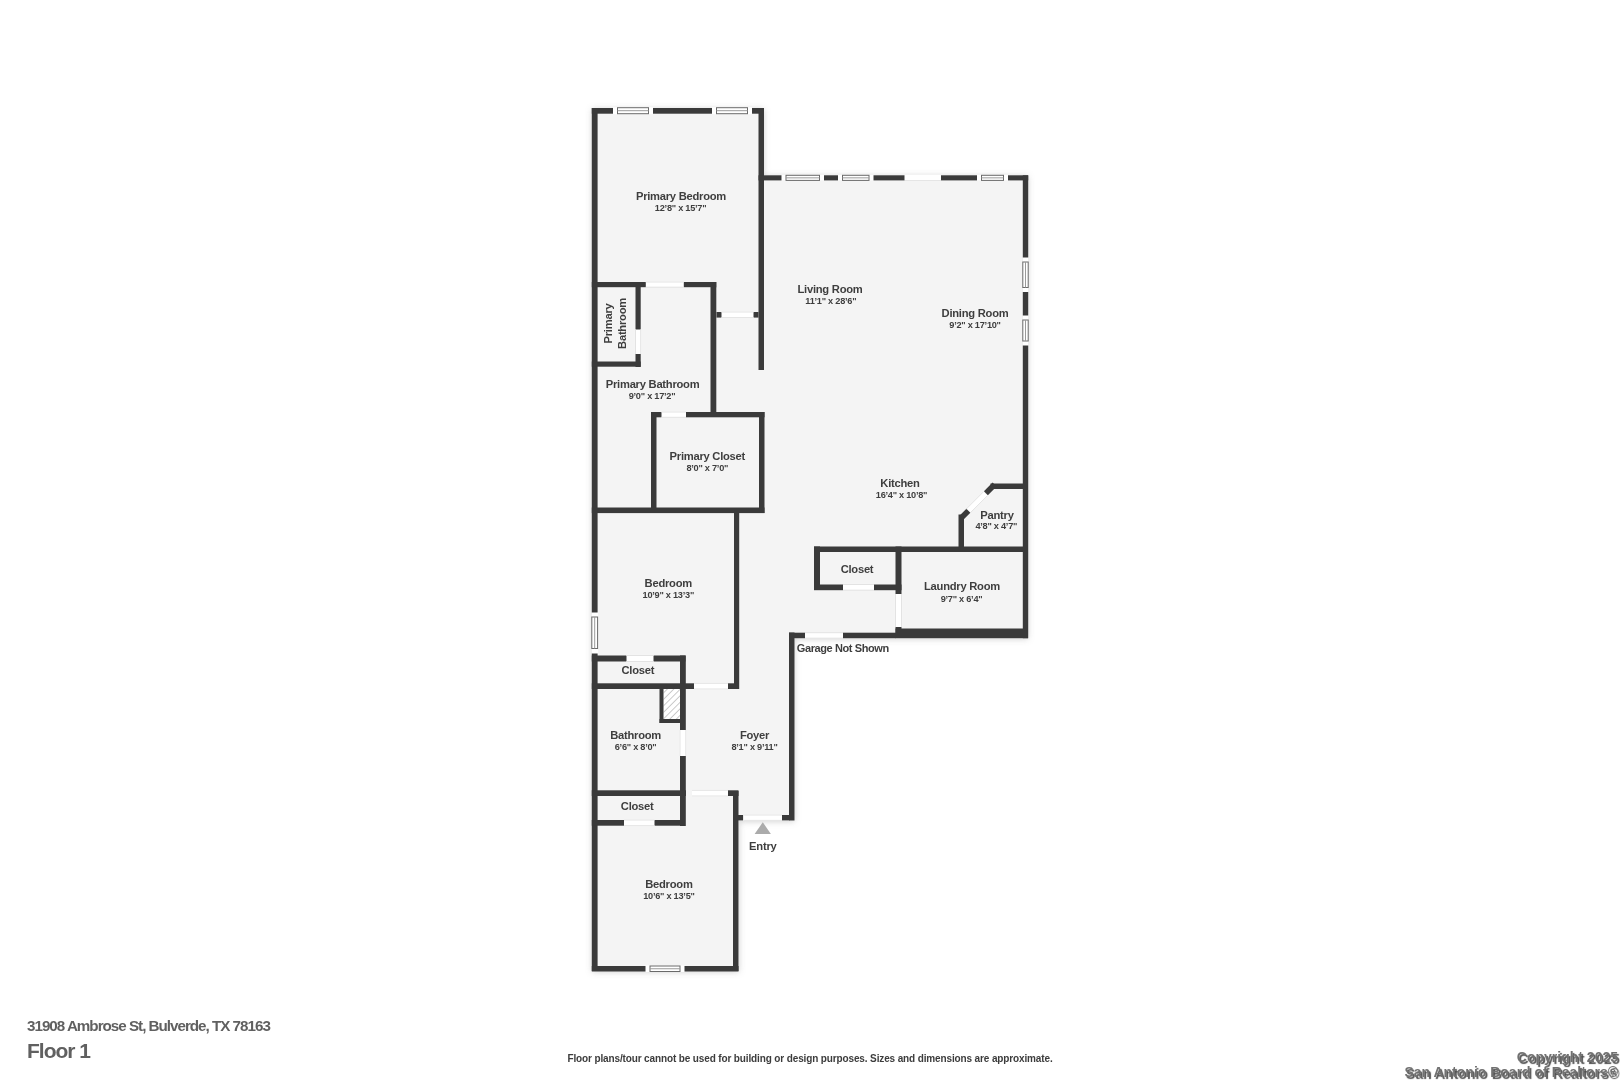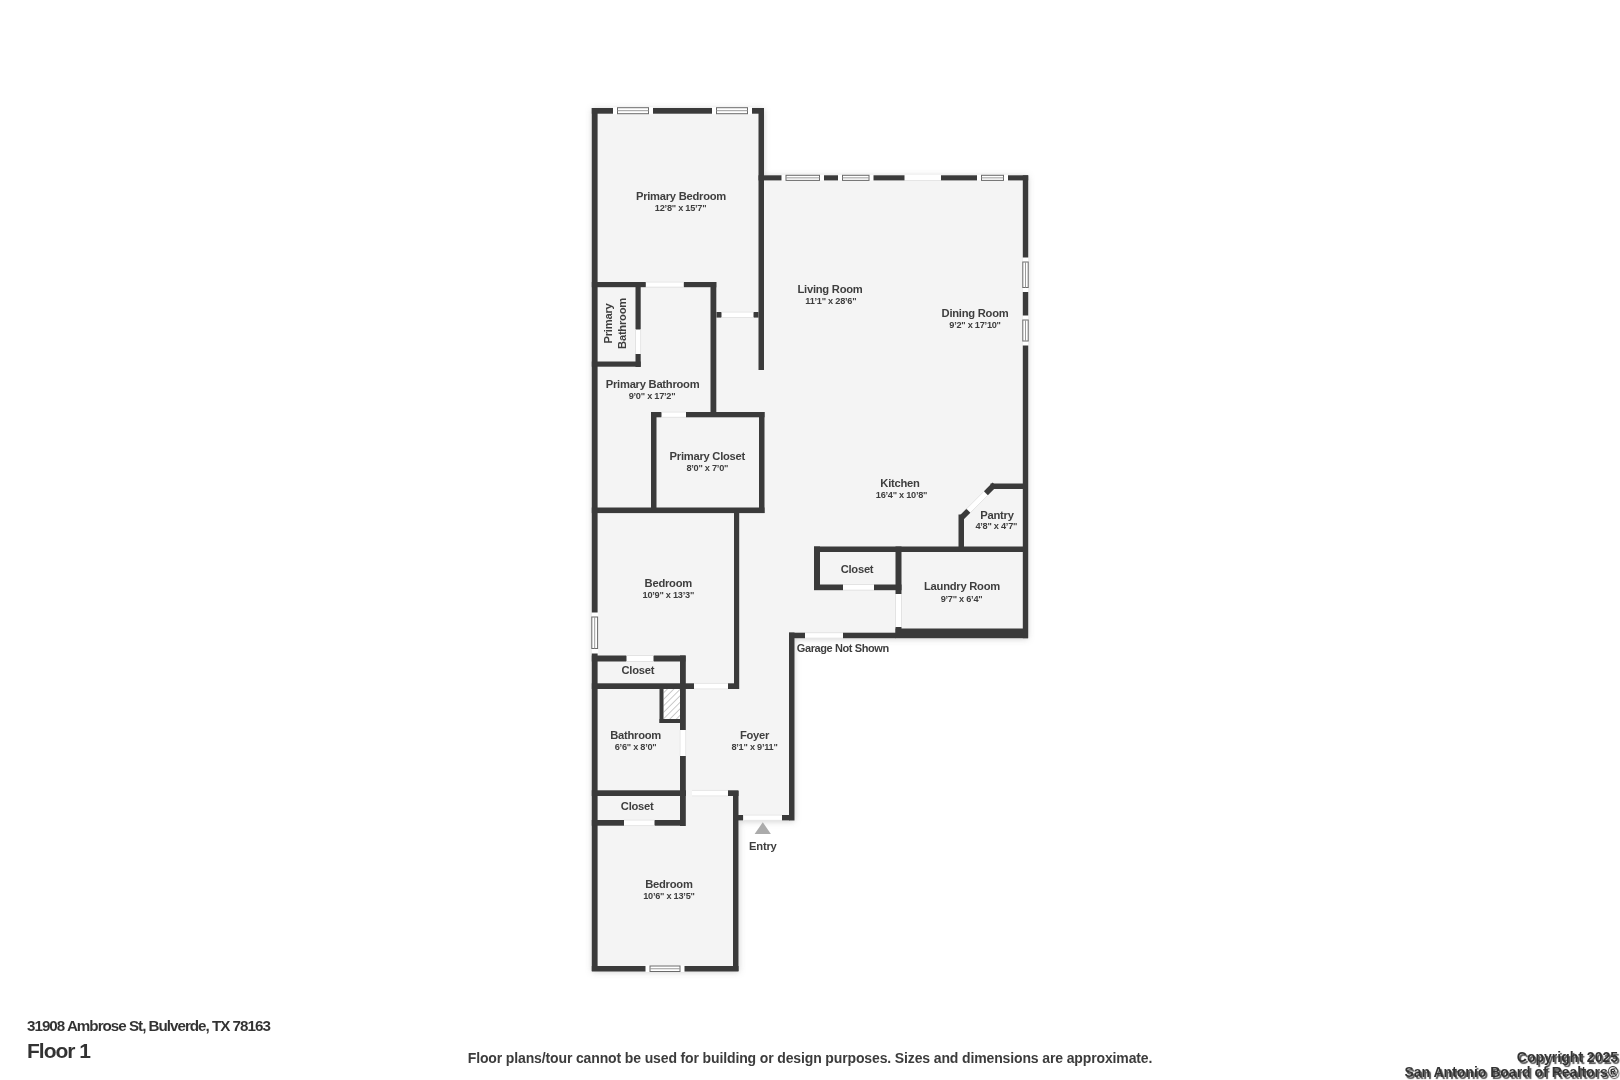--- a/index.html
+++ b/index.html
@@ -1,15 +1,15 @@
 <!DOCTYPE html>
 <html><head><meta charset="utf-8"><style>
 html,body{margin:0;padding:0;background:#ffffff;width:1620px;height:1080px;overflow:hidden;filter:grayscale(1);}
 *{font-family:"Liberation Sans", sans-serif;}
-.ft{position:absolute;font-weight:bold;color:#7f1d1d;white-space:nowrap;}
+.ft{position:absolute;font-weight:bold;color:#0f766e;white-space:nowrap;}
 </style></head><body>
 <svg width="1620" height="1080" viewBox="0 0 1620 1080" xmlns="http://www.w3.org/2000/svg" style="position:absolute;left:0;top:0" font-family="Liberation Sans, sans-serif">
 <defs>
 <pattern id="hatch" width="4.6" height="4.6" patternUnits="userSpaceOnUse" patternTransform="rotate(45)">
 <line x1="2.3" y1="0" x2="2.3" y2="4.6" stroke="#c6c6c6" stroke-width="0.9"></line>
 </pattern>
 <filter id="glow" x="-5%" y="-5%" width="110%" height="110%">
 <feDropShadow dx="0" dy="1" stdDeviation="3" flood-color="#9a9a9a" flood-opacity="0.45"></feDropShadow>
 </filter>
 </defs>
@@ -279,14 +279,14 @@
 
 <polygon points="762.8,822.2 770.9,834.1 754.6,834.1" fill="#ababab"></polygon>
 
 <text x="762.8" y="849.5" font-size="11.2" font-weight="bold" text-anchor="middle" fill="#3e3e3e" letter-spacing="-0.25">Entry</text>
 </svg>
 
 <div class="ft" style="left:27px;top:1018px;font-size:15.2px;line-height:16px;letter-spacing:-1.0px;">31908 Ambrose St, Bulverde, TX 78163</div>
 
 <div class="ft" style="left:27px;top:1043px;font-size:21px;line-height:16px;letter-spacing:-1.0px;">Floor 1</div>
 
-<div class="ft" style="left:0;right:0;top:1052.5px;font-size:14px;line-height:11px;letter-spacing:-0.13px;text-align:center;color:#3c3c3c;">Floor plans/tour cannot be used for building or design purposes. Sizes and dimensions are approximate.</div>
-
-<div class="ft" style="right:2px;top:1050px;font-size:14px;line-height:14.6px;text-align:right;color:#7f1d1d;text-shadow:1.7px 1.7px 1px #4f4f4f;">Copyright 2025<br>San Antonio Board of Realtors®</div>
+<div class="ft" style="left:0;right:0;top:1052.5px;font-size:10px;line-height:11px;letter-spacing:-0.13px;text-align:center;color:#3c3c3c;">Floor plans/tour cannot be used for building or design purposes. Sizes and dimensions are approximate.</div>
+
+<div class="ft" style="right:2px;top:1050px;font-size:14px;line-height:14.6px;text-align:right;color:#8b5cf6;text-shadow:1.7px 1.7px 1px #4f4f4f;">Copyright 2025<br>San Antonio Board of Realtors®</div>
 </body></html>

